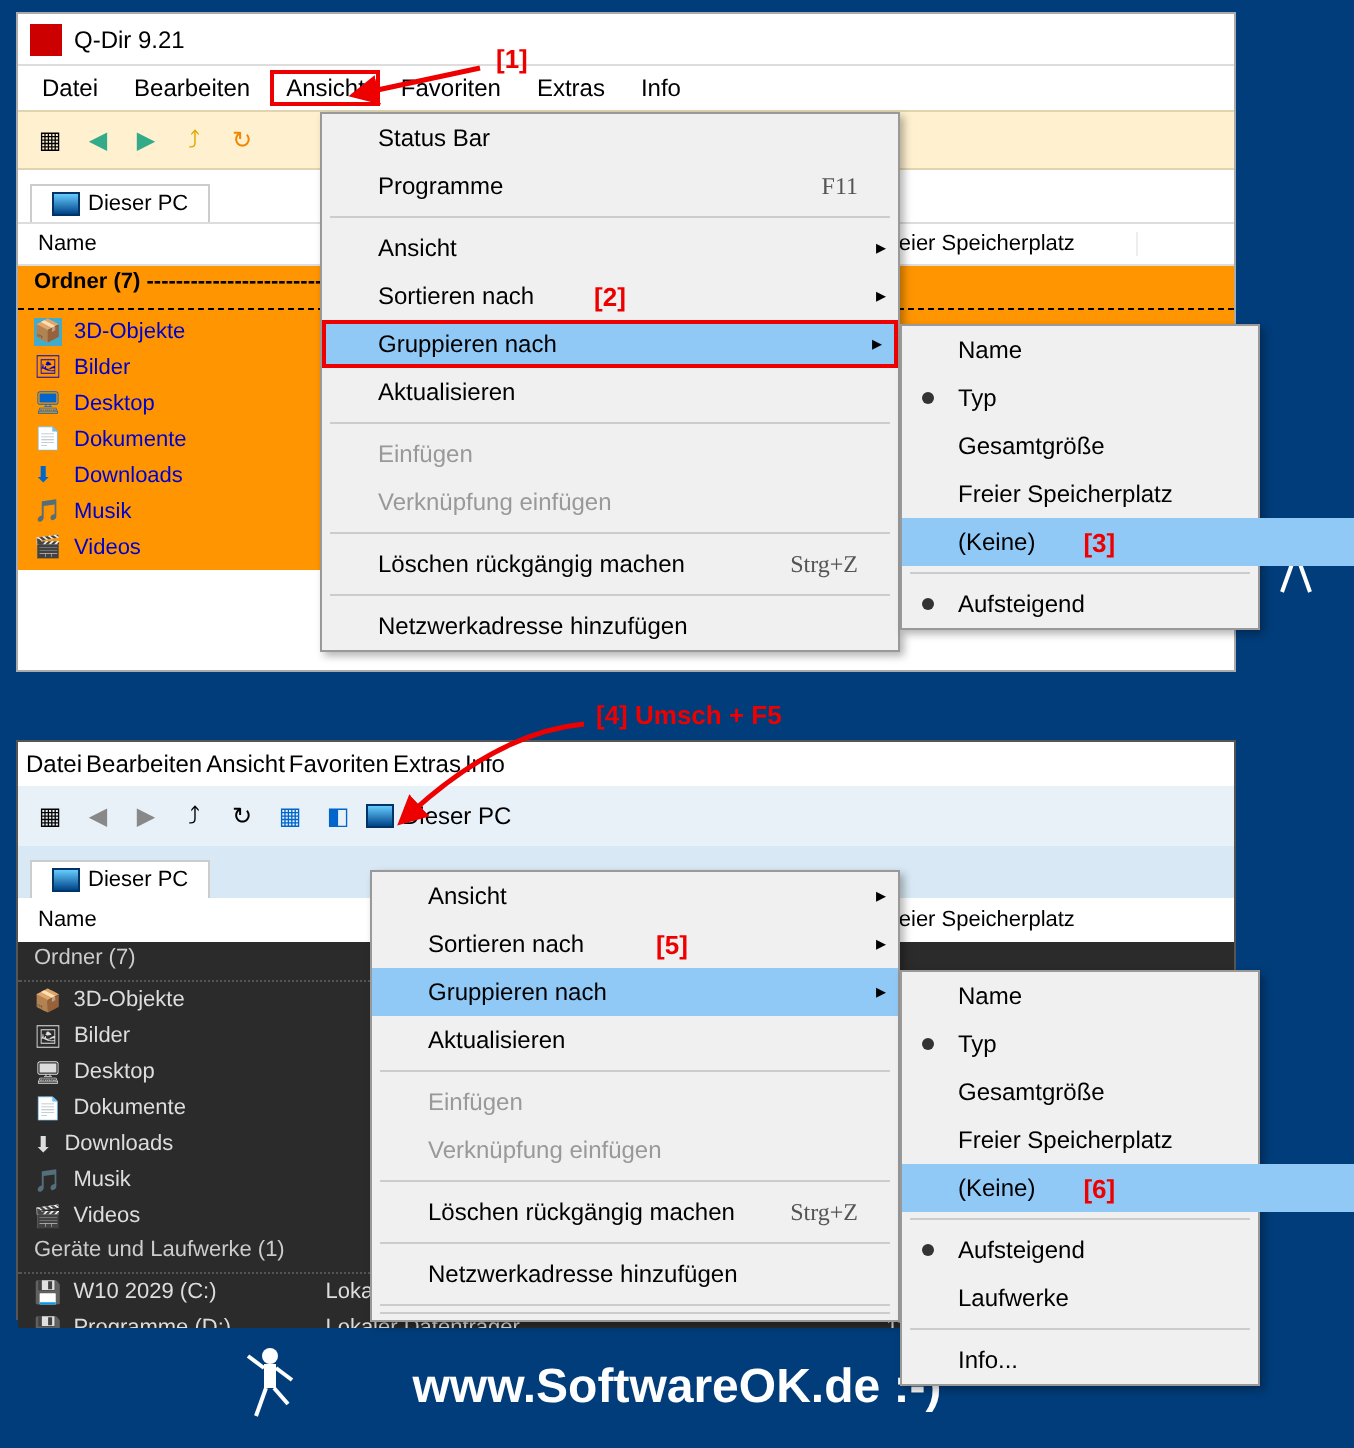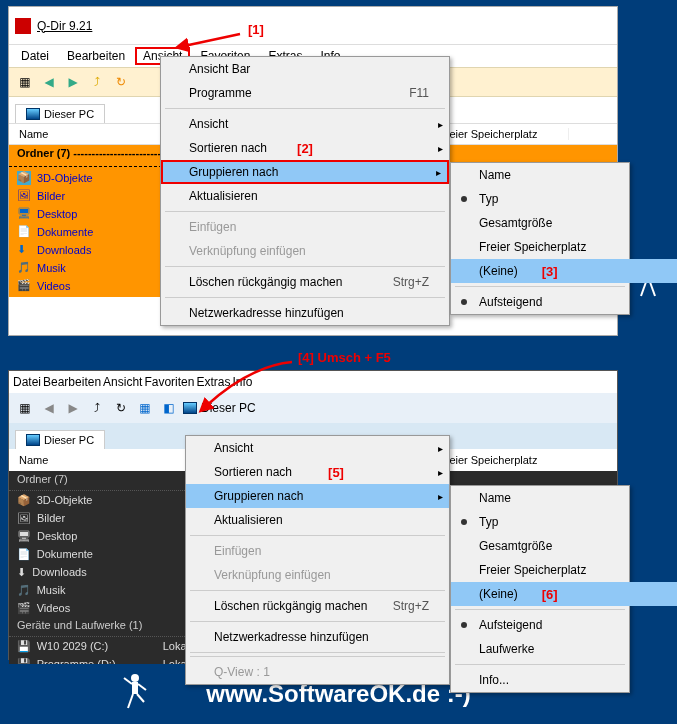--- a/index.html
+++ b/index.html
@@ -7,41 +7,41 @@
   
   
   .watermark-right { position: absolute; right: 0; top: 0; width: 60px; height: 360px; background: #003d7a; color: #fff; }
   .watermark-right .txt { position: absolute; right: 8px; top: 50%; transform: translateY(-50%) rotate(-90deg); transform-origin: center; white-space: nowrap; font-size: 18px; font-weight: bold; }
   .watermark-bottom { position: absolute; bottom: 0; left: 0; right: 0; height: 60px; background: #003d7a; color: #fff; display: flex; align-items: center; justify-content: center; font-size: 24px; font-weight: bold; }
   .figure { position: absolute; width: 30px; height: 40px; }
   .figure svg { width: 100%; height: 100%; }
   
   
   .qdir-light { position: absolute; left: 8px; top: 6px; width: 610px; height: 330px; background: #fff; border: 1px solid #aaa; }
-  .titlebar-light { height: 38px; background: #fff; border-bottom: 1px solid #ddd; display: flex; align-items: center; padding: 4px 6px; text-decoration: underline; }
+  .titlebar-light { height: 26px; background: #fff; border-bottom: 1px solid #ddd; display: flex; align-items: center; padding: 4px 6px; }
   .titlebar-light .app-icon { width: 16px; height: 16px; background: #c00; margin-right: 6px; }
   .titlebar-light .title { font-size: 12px; }
   .menubar { height: 22px; display: flex; align-items: center; padding: 0 4px; gap: 2px; }
   .menubar .m { padding: 2px 8px; cursor: default; }
   .menubar .m.active { border: 2px solid #e00; padding: 0 6px; }
   .toolbar-light { height: 30px; background: #fff1d0; display: flex; align-items: center; padding: 0 6px; gap: 4px; border-top: 1px solid #e0d5b0; border-bottom: 1px solid #e0d5b0; }
   .tb-icon { width: 20px; height: 20px; display: inline-flex; align-items: center; justify-content: center; }
   .tab-row { height: 26px; background: #fff; display: flex; align-items: flex-end; padding: 0 6px; }
   .filetab { background: #fff; border: 1px solid #ccc; border-bottom: none; padding: 3px 10px; display: flex; align-items: center; gap: 4px; font-size: 11px; }
   .col-header { height: 22px; background: #fff; border-top: 1px solid #ddd; border-bottom: 1px solid #ddd; display: flex; align-items: center; }
   .col-header .col { padding: 0 10px; font-size: 11px; border-right: 1px solid #eee; }
   .group-hdr { height: 22px; background: #ff9500; color: #000; padding: 2px 8px; font-size: 11px; font-weight: bold; border-bottom: 1px dashed #000; }
   .folder-pane-light { background: #ff9500; padding: 2px 0; }
   .folder-item { height: 18px; display: flex; align-items: center; padding: 0 8px; gap: 6px; color: #0000cc; font-size: 11px; }
   .folder-item .ficon { width: 14px; height: 14px; display: inline-block; }
   
   
   .dropdown { position: absolute; background: #f0f0f0; border: 1px solid #999; box-shadow: 2px 2px 4px rgba(0,0,0,0.3); font-size: 12px; z-index: 10; }
   .dropdown .item { height: 24px; display: flex; align-items: center; padding: 0 20px 0 28px; position: relative; min-width: 240px; }
-  .dropdown .item .shortcut { margin-left: auto; color: #555; }
+  .dropdown .item .shortcut { margin-left: auto; color: #555; font-family: Liberation Serif, serif; }
   .dropdown .item.hl { background: #90c8f6; border: 2px solid #e00; padding: 0 18px 0 26px; height: 24px; }
   .dropdown .item.hlplain { background: #90c8f6; }
   .dropdown .item.disabled { color: #999; }
   .dropdown .sep { height: 1px; background: #ccc; margin: 3px 4px; }
   .dropdown .arrow { position: absolute; right: 6px; font-size: 10px; }
   .radio-dot { position: absolute; left: 10px; width: 6px; height: 6px; background: #333; border-radius: 50%; }
   .callout { color: #e00; font-weight: bold; font-size: 13px; }
   
   
   .red-arrow { position: absolute; z-index: 20; }
@@ -150,21 +150,21 @@
           <path d="M0,0 L6,3 L0,6 Z" fill="#e00"></path>
         </marker>
       </defs>
       <line x1="60" y1="6" x2="4" y2="18" stroke="#e00" stroke-width="2.5" marker-end="url(#ah1)"></line>
     </svg>
 </div>
 <span class="callout" style="position:absolute; left:248px; top:22px;">[1]</span>
 
 <div class="dropdown" style="left:160px; top:56px; width:290px;">
   <div class="item">
-      <span>Ansicht Bar</span>
+      <span>Status Bar</span>
     </div>
   <div class="item">
       <span>Programme</span>
       <span class="shortcut">F11</span>
     </div>
   <div class="sep"></div>
   <div class="item">
       <span>Ansicht</span>
       <span class="arrow">▸</span>
     </div>
@@ -342,23 +342,20 @@
   <div class="item">
       <span>Löschen rückgängig machen</span>
       <span class="shortcut">Strg+Z</span>
     </div>
   <div class="sep"></div>
   <div class="item">
       <span>Netzwerkadresse hinzufügen</span>
     </div>
   <div class="sep"></div>
   <div class="sep"></div>
-  <div class="item disabled">
-      <span>Q-View : 1</span>
-    </div>
 </div>
 
 <div class="dropdown" style="left:450px; top:485px; width:180px;">
   <div class="item">
       <span>Name</span>
     </div>
   <div class="item">
       <span class="radio-dot"></span>
       <span>Typ</span>
     </div>

